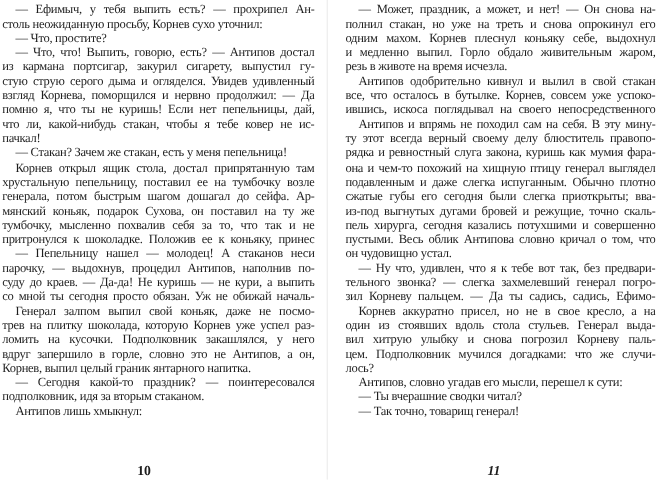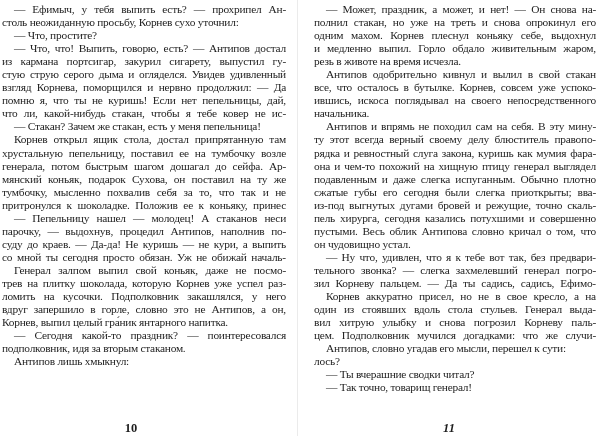--- a/index.html
+++ b/index.html
@@ -144,20 +144,21 @@
           <span>ли,</span>
           <span>какой-нибудь</span>
           <span>стакан,</span>
           <span>чтобы</span>
           <span>я</span>
           <span>тебе</span>
           <span>ковер</span>
           <span>не</span>
           <span>ис-</span>
         </div>
+        <div class="line">пачкал!</div>
         <div class="line indent">— Стакан? Зачем же стакан, есть у меня пепельница!</div>
         <div class="line indent just">
           <span>Корнев</span>
           <span>открыл</span>
           <span>ящик</span>
           <span>стола,</span>
           <span>достал</span>
           <span>припрятанную</span>
           <span>там</span>
         </div>
@@ -385,21 +386,20 @@
           <span>успоко-</span>
         </div>
         <div class="line just">
           <span>ившись,</span>
           <span>искоса</span>
           <span>поглядывал</span>
           <span>на</span>
           <span>своего</span>
           <span>непосредственного</span>
         </div>
-        <div class="line">начальника.</div>
         <div class="line indent just">
           <span>Антипов</span>
           <span>и</span>
           <span>впрямь</span>
           <span>не</span>
           <span>походил</span>
           <span>сам</span>
           <span>на</span>
           <span>себя.</span>
           <span>В</span>
@@ -556,21 +556,21 @@
         </div>
         <div class="line just">
           <span>цем.</span>
           <span>Подполковник</span>
           <span>мучился</span>
           <span>догадками:</span>
           <span>что</span>
           <span>же</span>
           <span>случи-</span>
         </div>
+        <div class="line">лось?</div>
         <div class="line indent">Антипов, словно угадав его мысли, перешел к сути:</div>
-        <div class="line">лось?</div>
         <div class="line indent">— Ты вчерашние сводки читал?</div>
         <div class="line indent">— Так точно, товарищ генерал!</div>
       </div>
     <div class="pn pn-right">11</div>
   </div>
 
 </div>
 
 </body></html>

